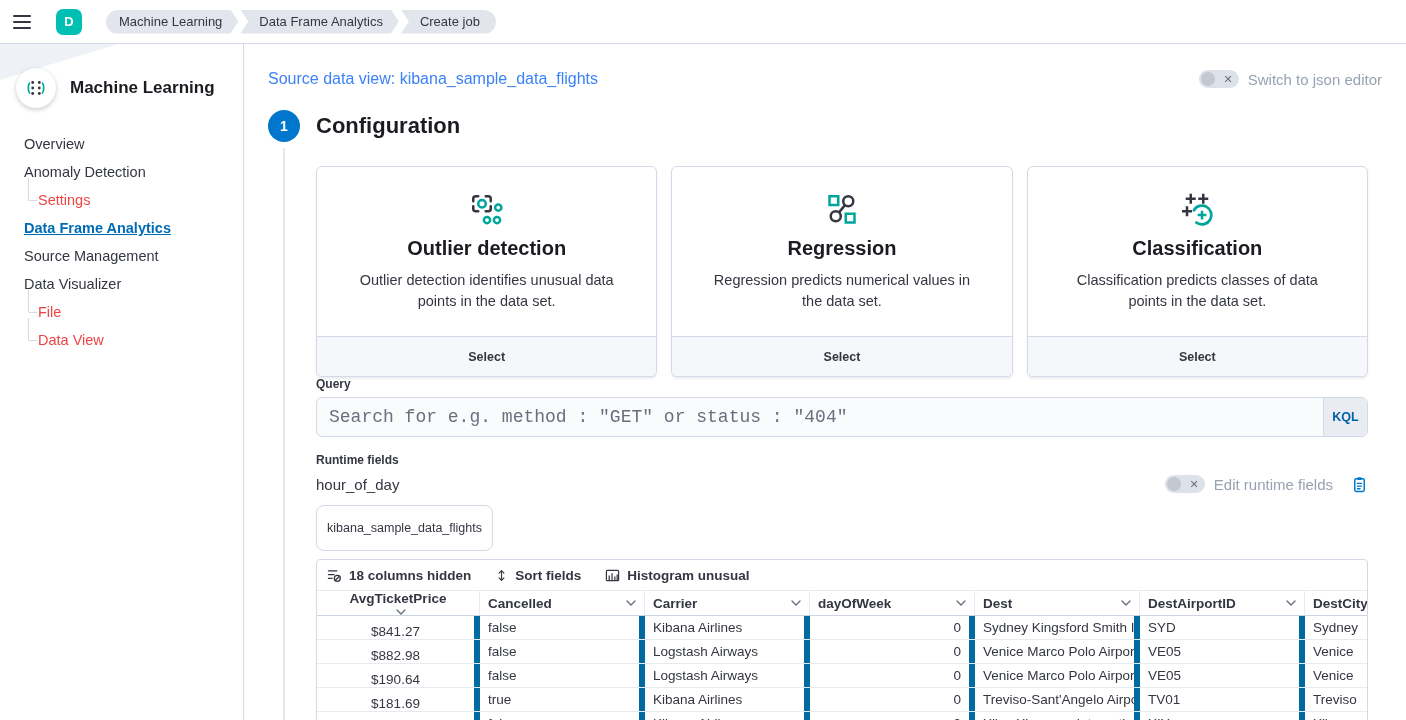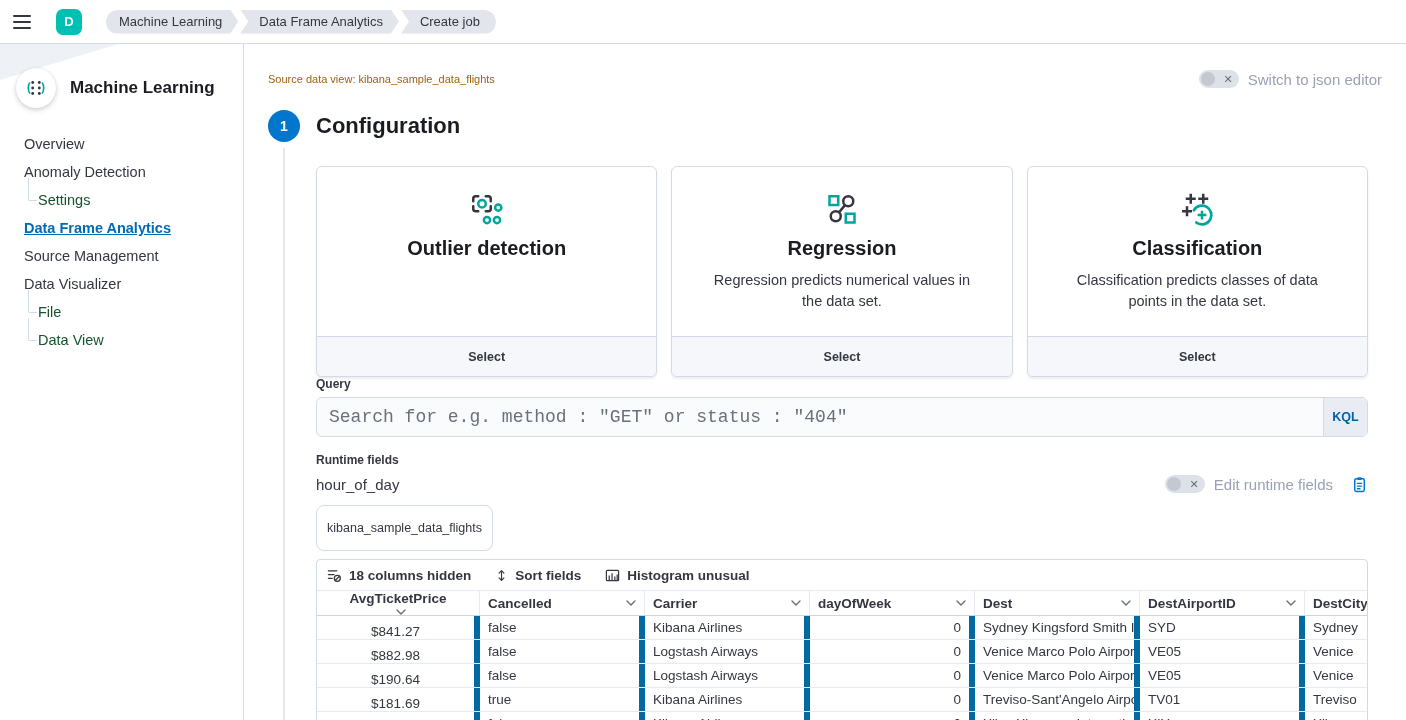--- a/index.html
+++ b/index.html
@@ -29,31 +29,31 @@
     border-right:1px solid #d3dae6; z-index:10; }
   .sidebar::before { content:''; position:absolute; top:0; left:0; width:118px; height:36px;
     background:#eef1f6; clip-path:polygon(0 0, 100% 0, 0 100%); }
   .ml-head { display:flex; align-items:center; padding:24px 16px 0 16px; position:relative; }
   .ml-logo { width:40px; height:40px; border-radius:50%; background:#fff;
     box-shadow:0 2px 5px rgba(0,0,0,.18), 0 0 2px rgba(0,0,0,.08);
     display:flex; align-items:center; justify-content:center; }
   .ml-title { margin-left:14px; font-size:17px; font-weight:700; color:#1a1c21; }
   .nav { margin:22px 0 0 24px; list-style:none; }
   .nav-item { height:28px; line-height:28px; font-size:14.5px; color:#343741; cursor:pointer; width:fit-content; }
-  .nav-item.muted { color:#14532d; }
+  .nav-item.muted { color:#ef4444; }
   .nav-item.indent { margin-left:14px; position:relative; }
   .nav-item.indent::before { content:''; position:absolute; left:-10px; top:-8px; width:8px; height:22px;
     border-left:1px solid #d3dae6; border-bottom:1px solid #d3dae6; border-bottom-left-radius:2px; }
   .nav-item.active { color:#006bb4; font-weight:700; text-decoration:underline; }
 
   
   .main { position:absolute; left:244px; top:44px; right:0; bottom:0; background:#fff;
     padding:0 24px; overflow:hidden; }
   .source-row { display:flex; justify-content:space-between; align-items:center; margin-top:26px; }
-  .source-label { font-size:11px; color:#a16207; }
+  .source-label { font-size:16px; color:#3b82f6; }
   .toggle-group { display:flex; align-items:center; gap:9px; }
   .toggle-label { color:#98a2b3; font-size:15px; }
   .switch { width:40px; height:18px; border-radius:9px; background:#dde1e8; position:relative; cursor:pointer; flex:none; }
   .switch .knob { position:absolute; left:2px; top:2px; width:14px; height:14px; border-radius:50%; background:#c3c8d1; }
   .switch .xmark { position:absolute; right:6px; top:0; font-size:11px; line-height:18px; color:#69707d; }
 
   .step-head { display:flex; align-items:center; margin-top:22px; position:relative; z-index:2; }
   .step-circle { width:32px; height:32px; border-radius:50%; background:#0077cc; color:#fff;
     font-size:14px; font-weight:600; display:flex; align-items:center; justify-content:center; flex:none; }
   .step-title { margin-left:16px; font-size:22px; font-weight:700; color:#1a1c21; }
@@ -178,20 +178,21 @@
         <div class="card-icon">
           <svg width="40" height="40" viewBox="0 0 32 32" fill="none">
             <path d="M5 9V7a2 2 0 0 1 2-2h2 M15 5h2a2 2 0 0 1 2 2v2 M5 13v2a2 2 0 0 0 2 2h2 M15 17h2a2 2 0 0 0 2-2v-2" stroke="#343741" stroke-width="2" stroke-linecap="round"></path>
             <circle cx="12" cy="11" r="3" stroke="#00a69b" stroke-width="2"></circle>
             <circle cx="25" cy="14" r="2.5" stroke="#00a69b" stroke-width="2"></circle>
             <circle cx="16" cy="24" r="2.5" stroke="#00a69b" stroke-width="2"></circle>
             <circle cx="24" cy="24" r="2.5" stroke="#00a69b" stroke-width="2"></circle>
           </svg>
         </div>
         <div class="card-title">Outlier detection</div>
+        <div class="card-desc">Outlier detection identifies unusual data points in the data set.</div>
         <div class="card-footer">Select</div>
       </div>
       <div class="card">
         <div class="card-icon">
           <svg width="40" height="40" viewBox="0 0 32 32" fill="none">
             <rect x="6" y="5" width="7" height="7" stroke="#00a69b" stroke-width="2"></rect>
             <rect x="19" y="19" width="7" height="7" stroke="#00a69b" stroke-width="2"></rect>
             <circle cx="21" cy="9" r="4" stroke="#343741" stroke-width="2"></circle>
             <circle cx="11" cy="21" r="4" stroke="#343741" stroke-width="2"></circle>
             <path d="M13.9 17.5L18.1 12.5" stroke="#343741" stroke-width="2"></path>

